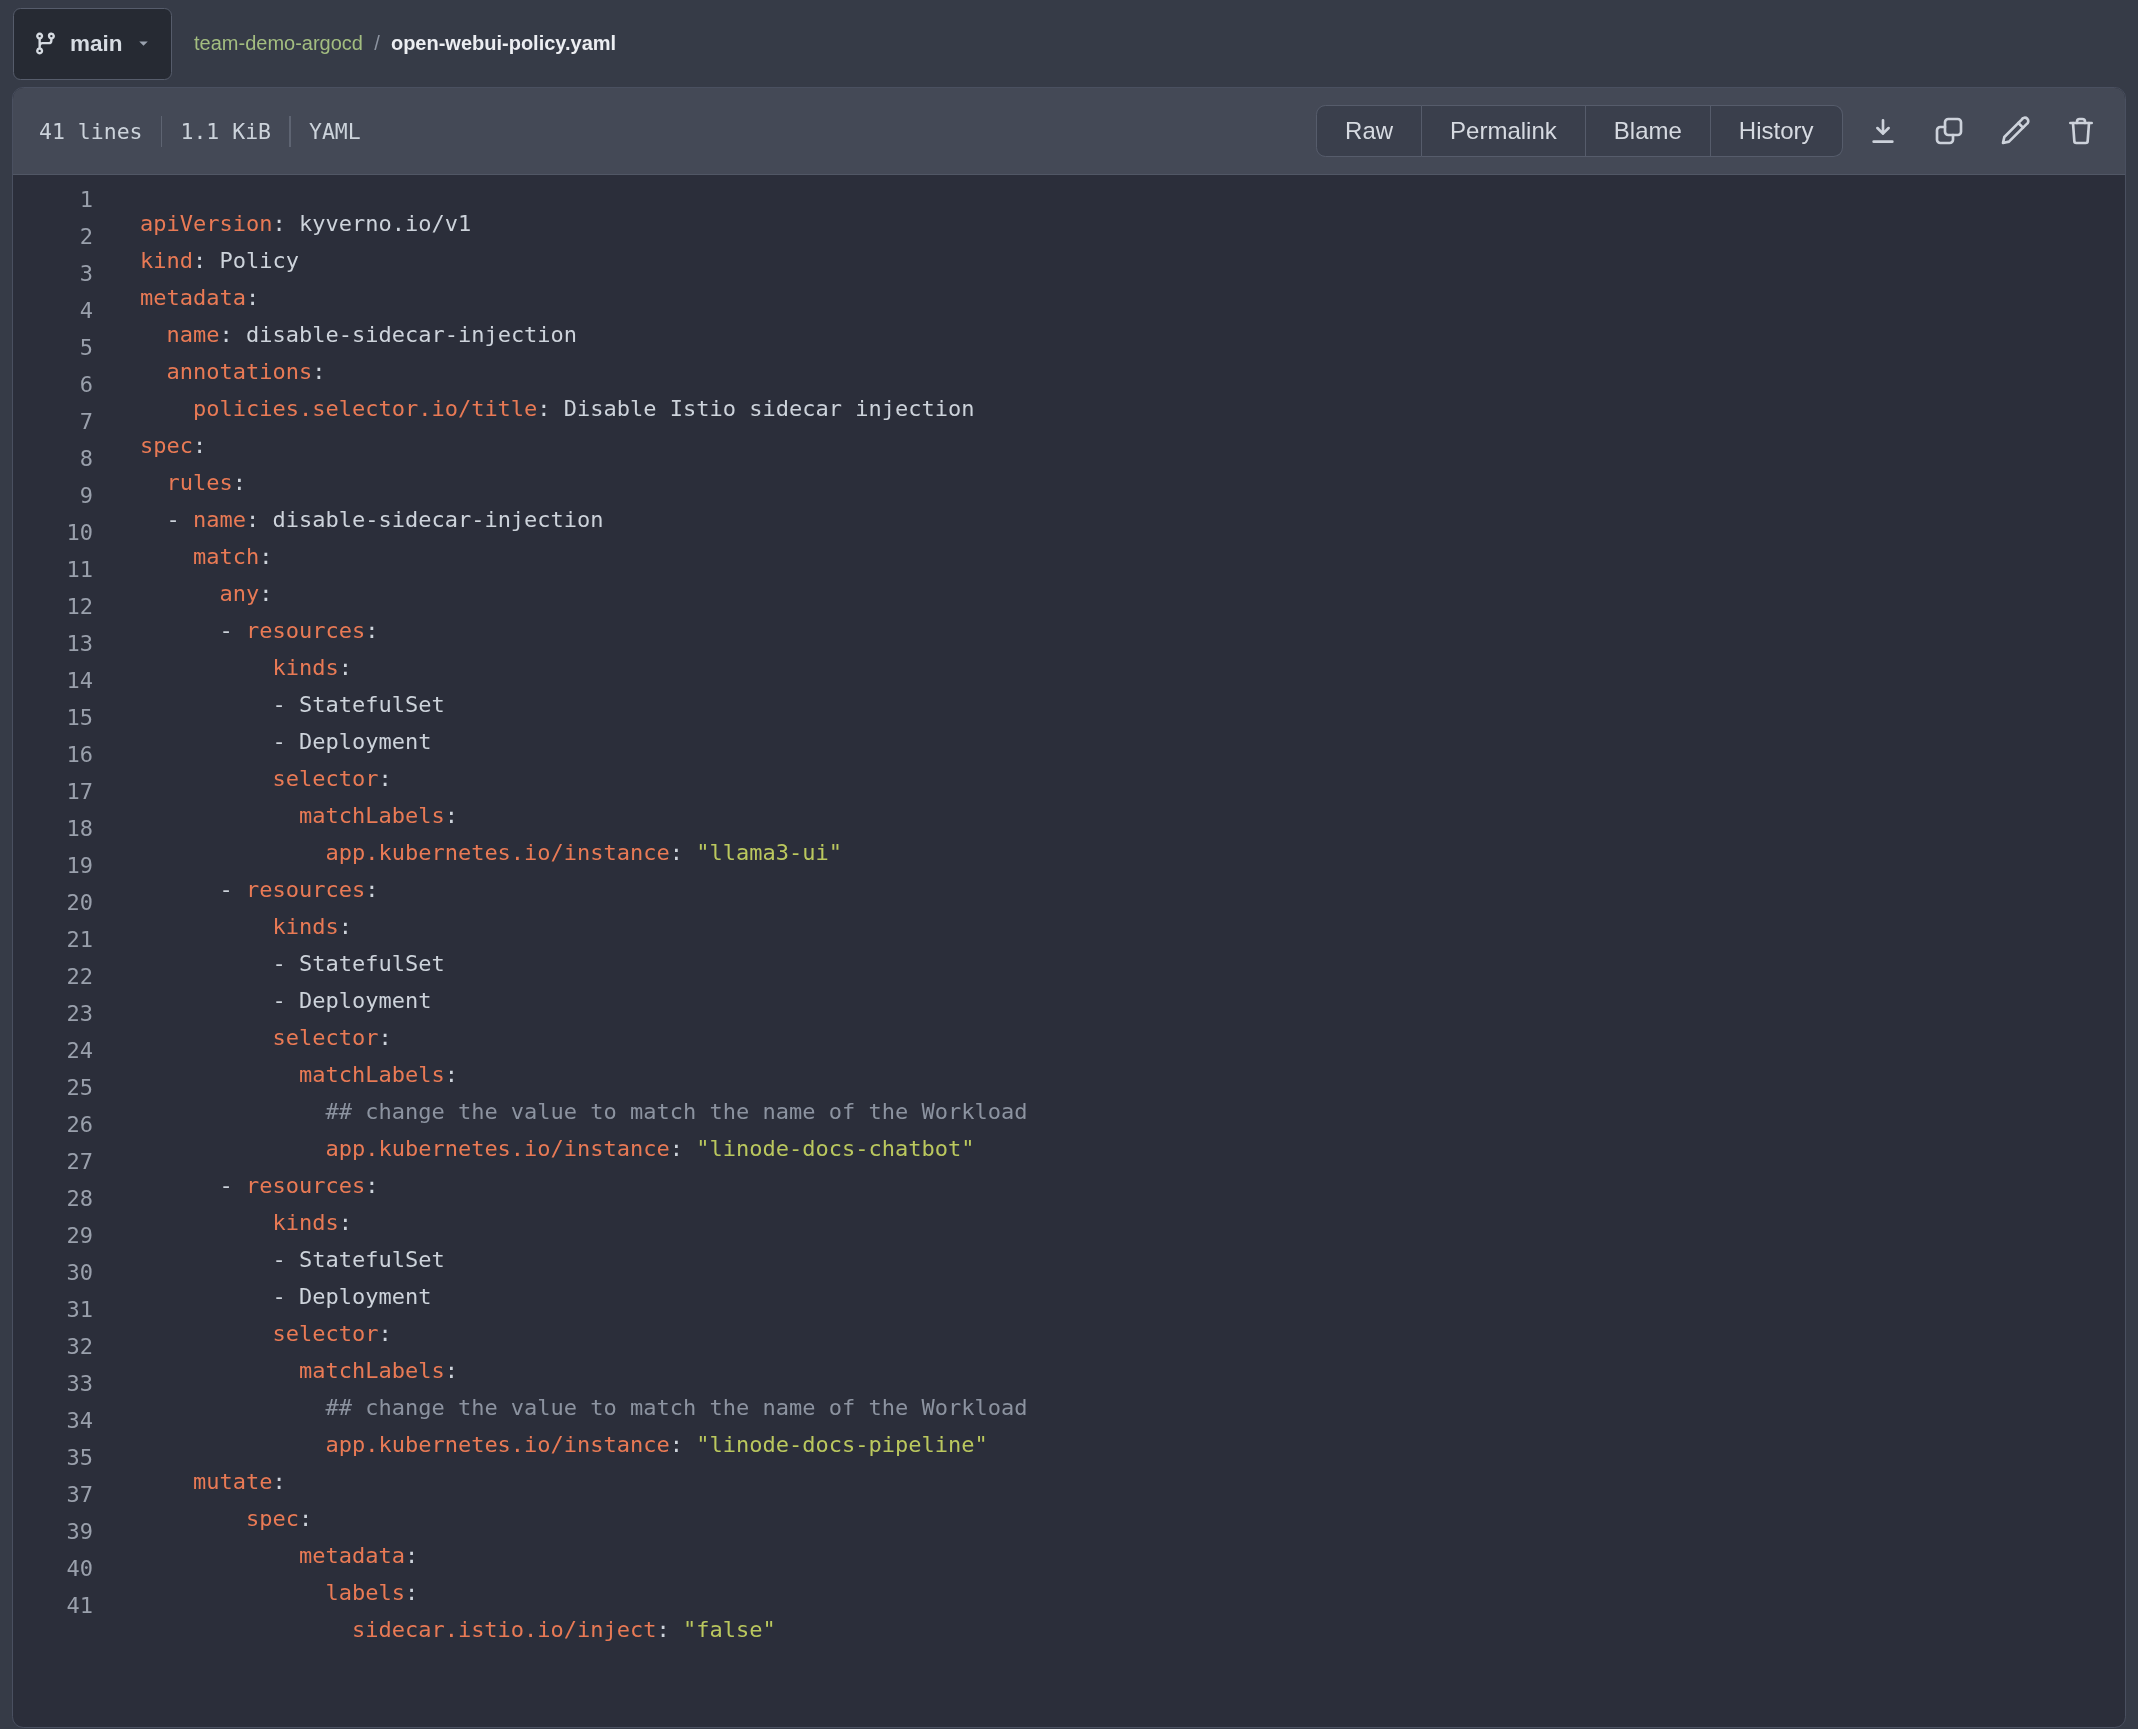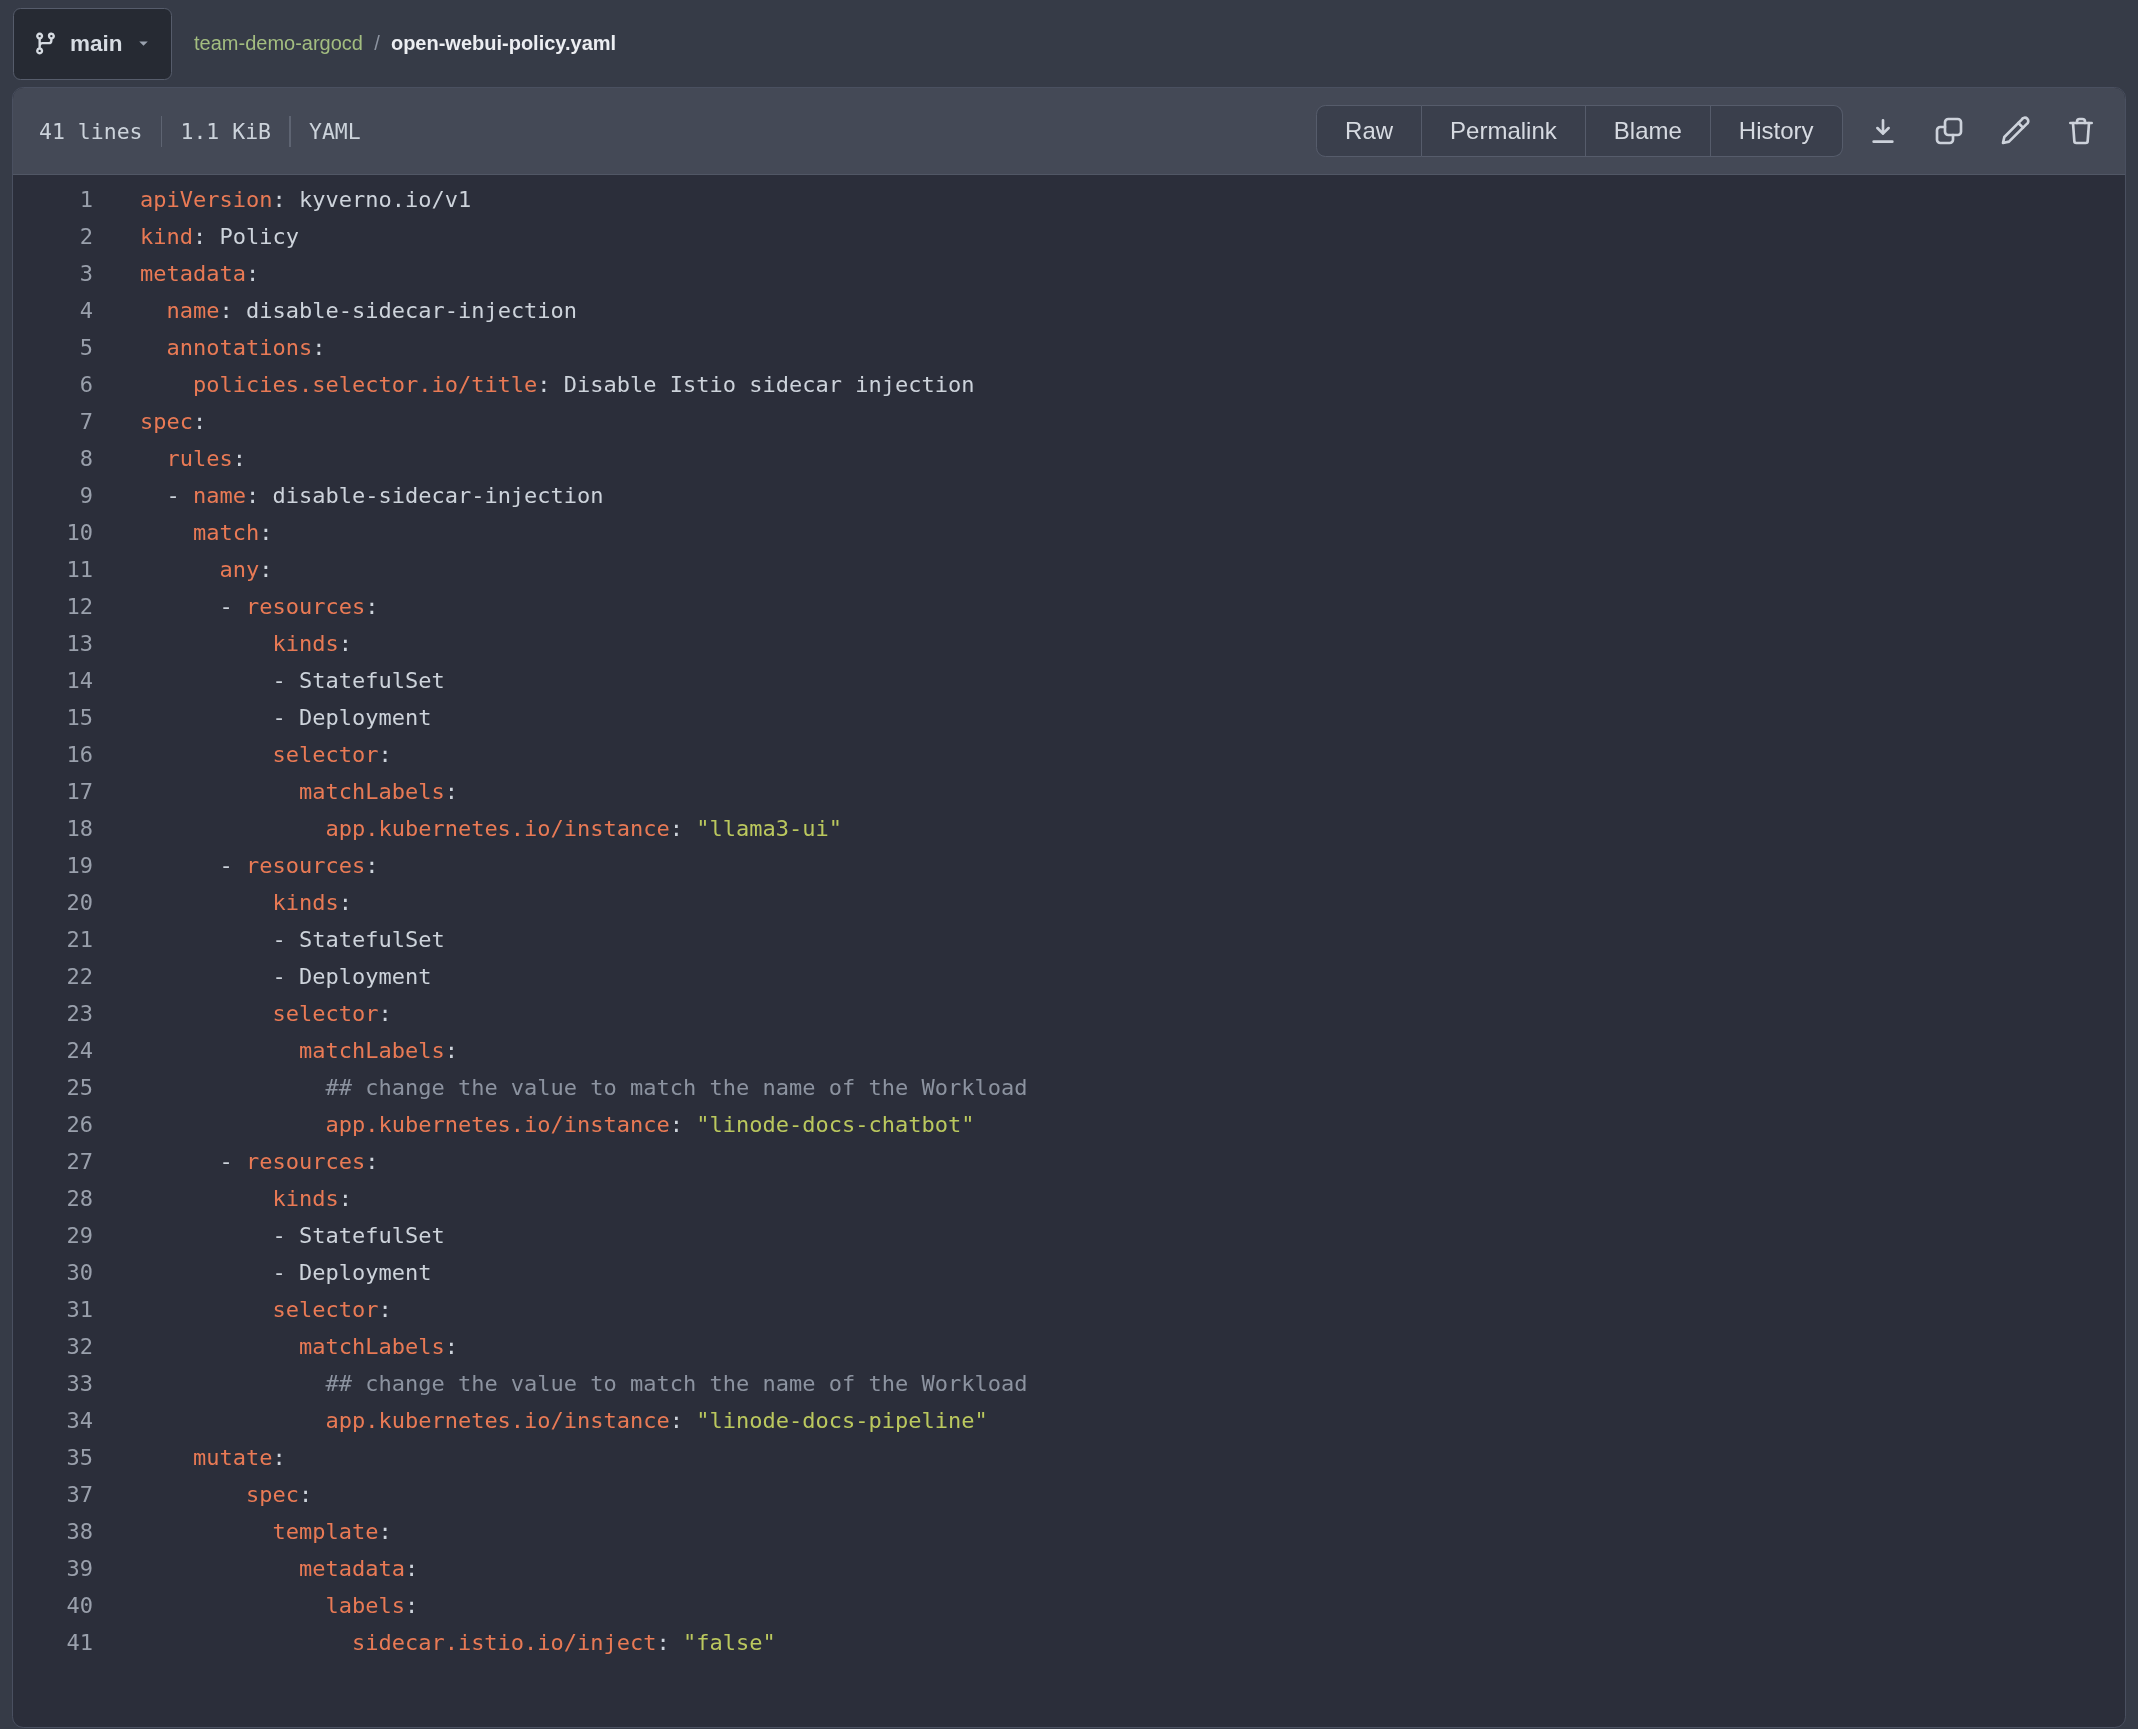--- a/index.html
+++ b/index.html
@@ -119,20 +119,21 @@
     text-align:right;
     color:var(--line-num);
     text-decoration:none;
     cursor:pointer;
     user-select:none;
   }
   .line-content{
     padding-left:47px;
     white-space:pre;
     color:var(--text);
+    margin-top:24px;
   }
   .tok-k{color:var(--tok-key);}
   .tok-p{color:var(--text);}
   .tok-s{color:var(--tok-str);}
   .tok-c{color:var(--tok-comment);}
 </style>
 </head>
 <body>
 
 <div class="topbar">
@@ -346,24 +347,20 @@
         </div>
         <div class="code-row">
           <a class="line-num">35</a>
           <div class="line-content"><span class="tok-p">    </span><span class="tok-k">mutate</span><span class="tok-p">:</span></div>
         </div>
         <div class="code-row">
           <a class="line-num">37</a>
           <div class="line-content"><span class="tok-p">        </span><span class="tok-k">spec</span><span class="tok-p">:</span></div>
         </div>
         <div class="code-row">
-          <a class="line-num">38</a>
-          <div class="line-content"><span class="tok-p">          </span><span class="tok-k">template</span><span class="tok-p">:</span></div>
-        </div>
-        <div class="code-row">
           <a class="line-num">39</a>
           <div class="line-content"><span class="tok-p">            </span><span class="tok-k">metadata</span><span class="tok-p">:</span></div>
         </div>
         <div class="code-row">
           <a class="line-num">40</a>
           <div class="line-content"><span class="tok-p">              </span><span class="tok-k">labels</span><span class="tok-p">:</span></div>
         </div>
         <div class="code-row">
           <a class="line-num">41</a>
           <div class="line-content"><span class="tok-p">                </span><span class="tok-k">sidecar.istio.io/inject</span><span class="tok-p">: </span><span class="tok-s">"false"</span></div>

